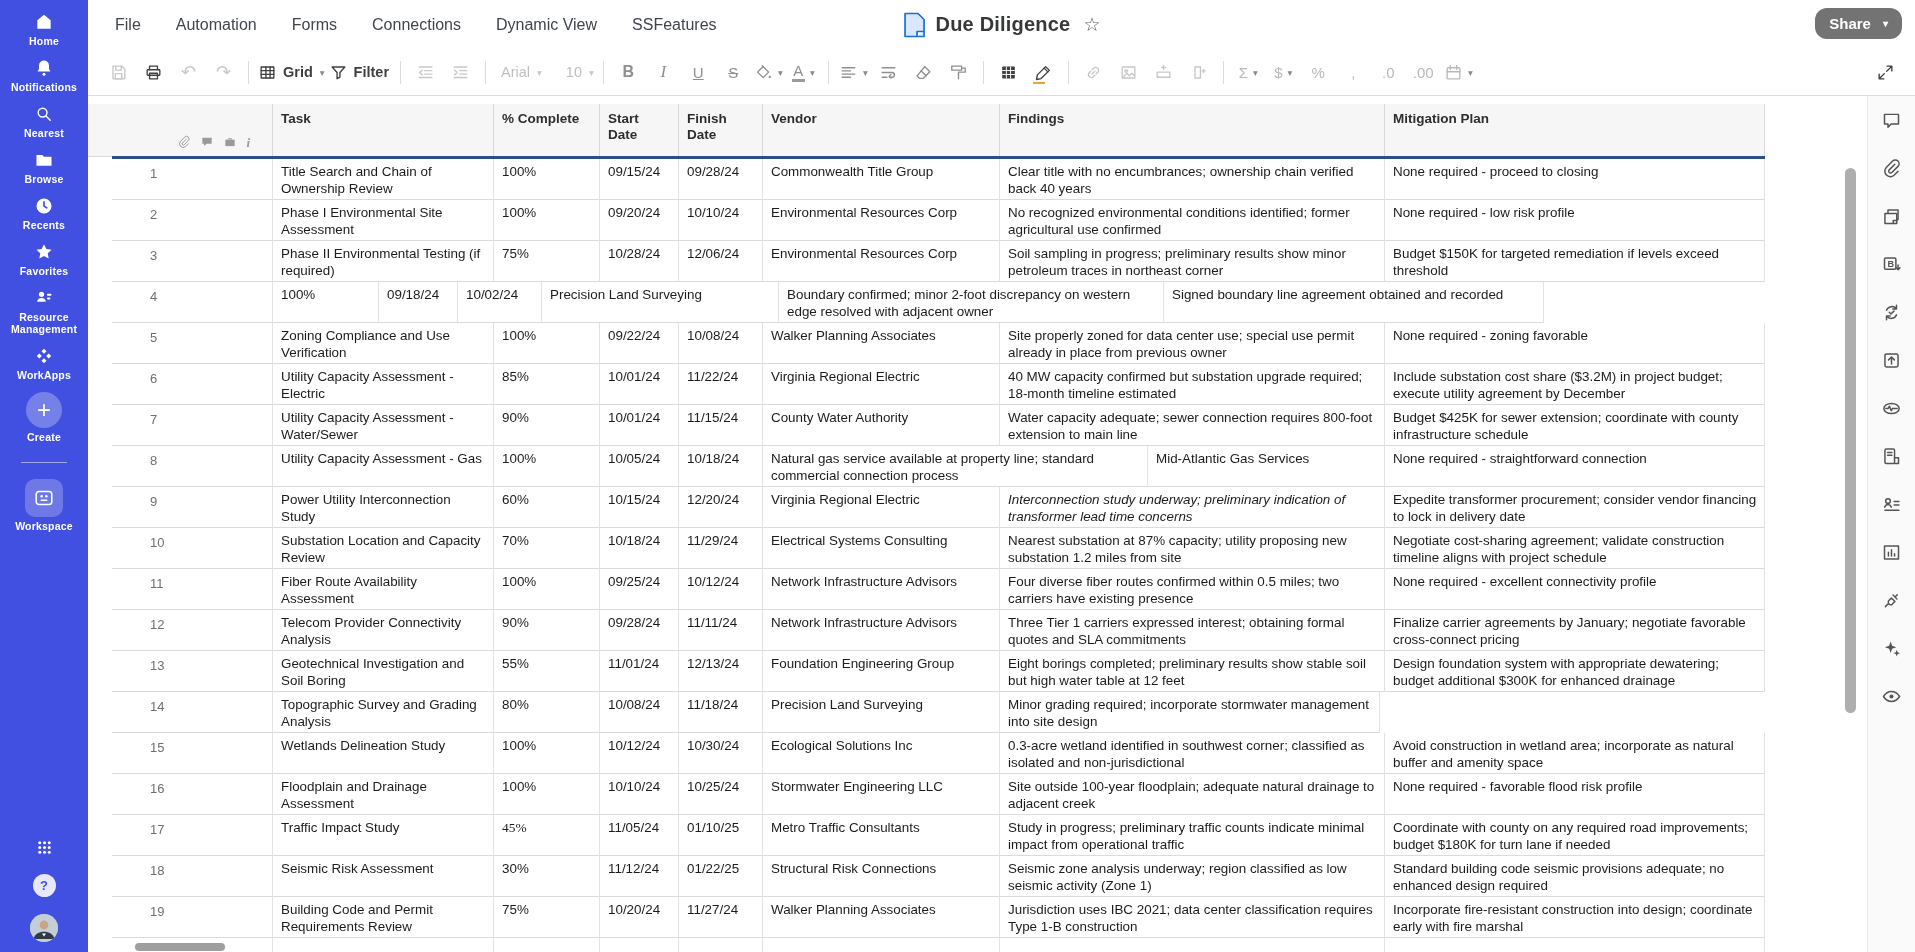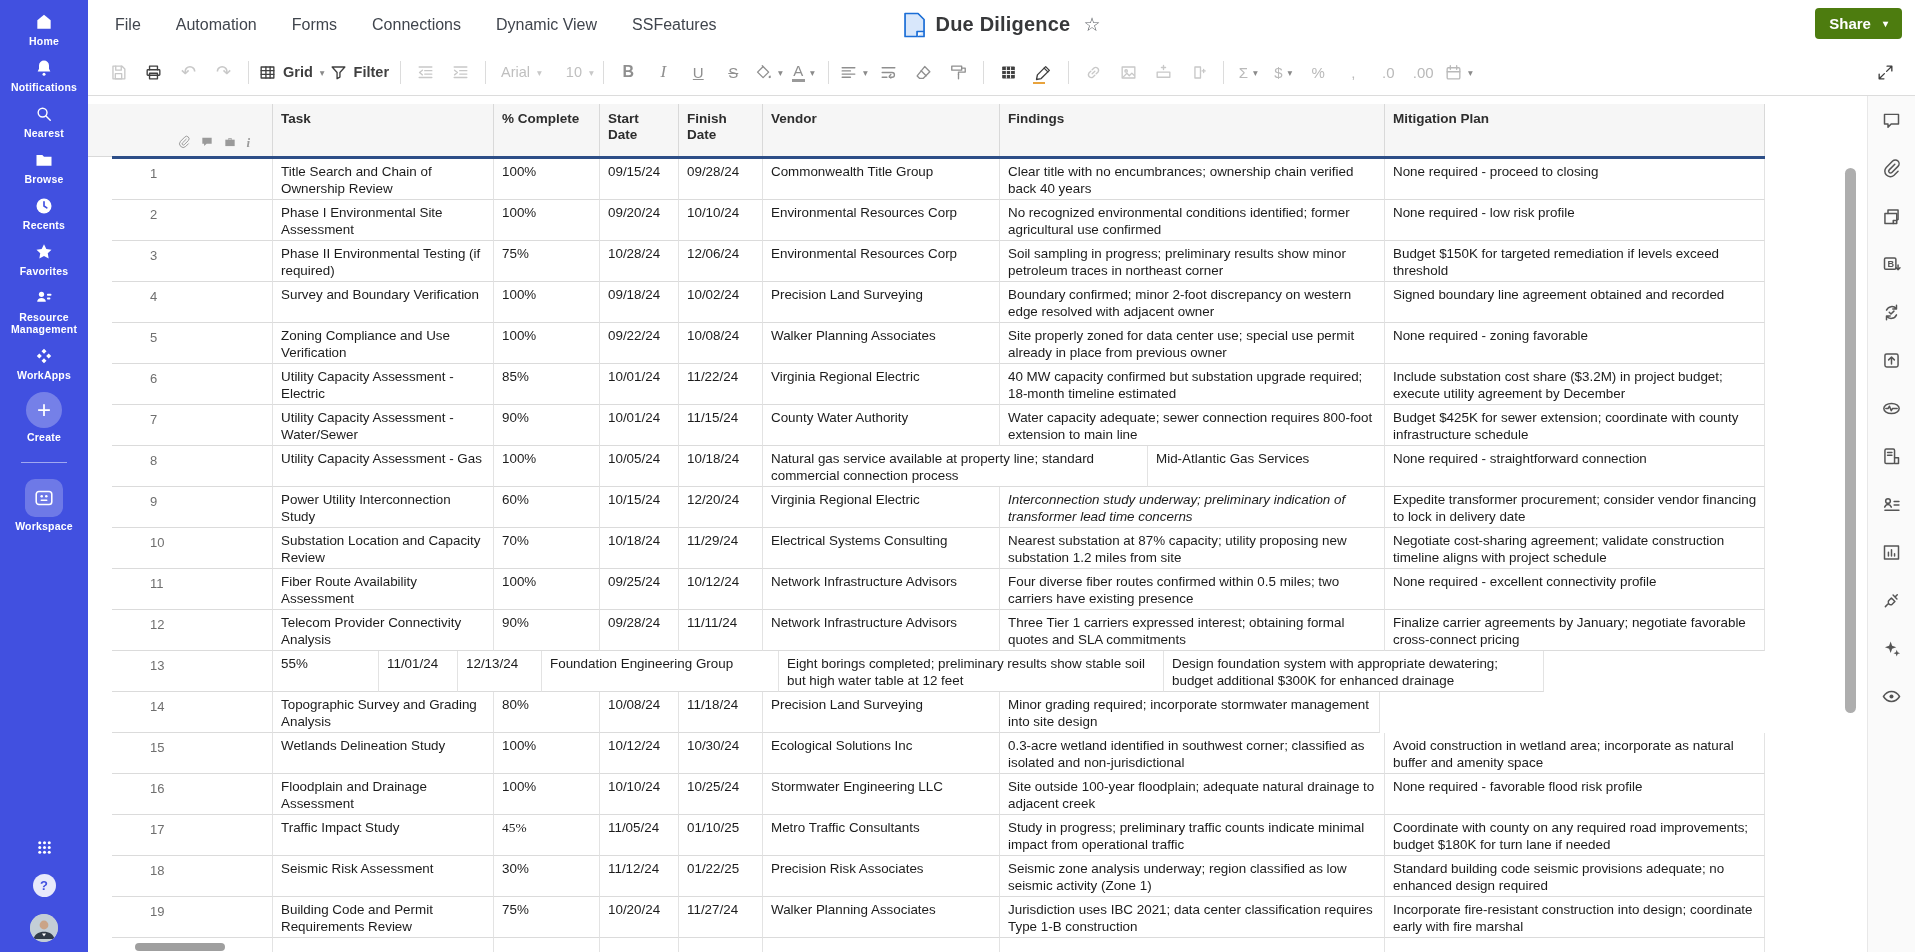--- a/index.html
+++ b/index.html
@@ -25,22 +25,22 @@
   .avatar svg{width:100%;height:100%;}
   
   .menubar{position:absolute;left:88px;top:0;right:0;height:49px;background:#fff;}
   .menu-items{position:absolute;left:27px;top:0;height:100%;display:flex;align-items:center;gap:35px;}
   .menu-item{font-size:16px;color:#40454d;cursor:pointer;white-space:nowrap;}
   .title-wrap{position:absolute;left:50%;top:0;height:100%;transform:translateX(-50%);
       display:flex;align-items:center;gap:10px;}
   .sheet-ic{width:23px;height:26px;}
   .sheet-title{font-size:20px;font-weight:700;color:#37383a;letter-spacing:.2px;white-space:nowrap;}
   .fav-star{font-size:19px;color:#55595e;cursor:pointer;margin-left:3px;}
-  .share-btn{position:absolute;right:13px;top:8px;height:31px;padding:0 14px;border:none;border-radius:4px;
-      background:#4d7c0f;color:#fff;font-family:inherit;font-size:15px;font-weight:700;display:flex;align-items:center;gap:12px;cursor:pointer;}
+  .share-btn{position:absolute;right:13px;top:8px;height:31px;padding:0 14px;border:none;border-radius:12px;
+      background:#737373;color:#fff;font-family:inherit;font-size:15px;font-weight:700;display:flex;align-items:center;gap:12px;cursor:pointer;}
   .share-caret{font-size:10px;}
   
   .toolbar{position:absolute;left:88px;top:49px;right:0;height:46px;border-bottom:1px solid #dcdcdc;
       display:flex;align-items:center;padding-left:13px;background:#fff;}
   .tbtn{min-width:31px;height:30px;display:flex;align-items:center;justify-content:center;
       color:#8f8f8f;font-size:15px;border-radius:3px;cursor:pointer;position:relative;padding:0 2px;}
   .tbtn .ic{width:19px;height:19px;}
   .tbtn.dis{color:#c8c8c8;}
   .tbtn.dark{color:#3f3f3f;}
   .tbtn.num{color:#b9b9b9;font-size:15px;}
@@ -487,21 +487,20 @@
             <div class="cell" style="width: 221px;">Phase II Environmental Testing (if required)</div>
             <div class="cell" style="width: 106px;">75%</div>
             <div class="cell" style="width: 79px;">10/28/24</div>
             <div class="cell" style="width: 84px;">12/06/24</div>
             <div class="cell" style="width: 237px;">Environmental Resources Corp</div>
             <div class="cell" style="width: 385px;">Soil sampling in progress; preliminary results show minor petroleum traces in northeast corner</div>
             <div class="cell" style="width: 380px;">Budget $150K for targeted remediation if levels exceed threshold</div>
           </div>
           <div class="grow">
             <div class="cell rownum" style="width: 161px;">4</div>
-            <div class="cell" style="width: 221px;">Survey and Boundary Verification</div>
             <div class="cell" style="width: 106px;">100%</div>
             <div class="cell" style="width: 79px;">09/18/24</div>
             <div class="cell" style="width: 84px;">10/02/24</div>
             <div class="cell" style="width: 237px;">Precision Land Surveying</div>
             <div class="cell" style="width: 385px;">Boundary confirmed; minor 2-foot discrepancy on western edge resolved with adjacent owner</div>
             <div class="cell" style="width: 380px;">Signed boundary line agreement obtained and recorded</div>
           </div>
           <div class="grow">
             <div class="cell rownum" style="width: 161px;">5</div>
             <div class="cell" style="width: 221px;">Zoning Compliance and Use Verification</div>
@@ -577,20 +576,21 @@
             <div class="cell" style="width: 221px;">Telecom Provider Connectivity Analysis</div>
             <div class="cell" style="width: 106px;">90%</div>
             <div class="cell" style="width: 79px;">09/28/24</div>
             <div class="cell" style="width: 84px;">11/11/24</div>
             <div class="cell" style="width: 237px;">Network Infrastructure Advisors</div>
             <div class="cell" style="width: 385px;">Three Tier 1 carriers expressed interest; obtaining formal quotes and SLA commitments</div>
             <div class="cell" style="width: 380px;">Finalize carrier agreements by January; negotiate favorable cross-connect pricing</div>
           </div>
           <div class="grow">
             <div class="cell rownum" style="width: 161px;">13</div>
+            <div class="cell" style="width: 221px;">Geotechnical Investigation and Soil Boring</div>
             <div class="cell" style="width: 106px;">55%</div>
             <div class="cell" style="width: 79px;">11/01/24</div>
             <div class="cell" style="width: 84px;">12/13/24</div>
             <div class="cell" style="width: 237px;">Foundation Engineering Group</div>
             <div class="cell" style="width: 385px;">Eight borings completed; preliminary results show stable soil but high water table at 12 feet</div>
             <div class="cell" style="width: 380px;">Design foundation system with appropriate dewatering; budget additional $300K for enhanced drainage</div>
           </div>
           <div class="grow">
             <div class="cell rownum" style="width: 161px;">14</div>
             <div class="cell" style="width: 221px;">Topographic Survey and Grading Analysis</div>
@@ -629,21 +629,21 @@
             <div class="cell" style="width: 237px;">Metro Traffic Consultants</div>
             <div class="cell" style="width: 385px;">Study in progress; preliminary traffic counts indicate minimal impact from operational traffic</div>
             <div class="cell" style="width: 380px;">Coordinate with county on any required road improvements; budget $180K for turn lane if needed</div>
           </div>
           <div class="grow">
             <div class="cell rownum" style="width: 161px;">18</div>
             <div class="cell" style="width: 221px;">Seismic Risk Assessment</div>
             <div class="cell" style="width: 106px;">30%</div>
             <div class="cell" style="width: 79px;">11/12/24</div>
             <div class="cell" style="width: 84px;">01/22/25</div>
-            <div class="cell" style="width: 237px;">Precision Risk Associates</div>
+            <div class="cell" style="width: 237px;">Structural Risk Connections</div>
             <div class="cell" style="width: 385px;">Seismic zone analysis underway; region classified as low seismic activity (Zone 1)</div>
             <div class="cell" style="width: 380px;">Standard building code seismic provisions adequate; no enhanced design required</div>
           </div>
           <div class="grow">
             <div class="cell rownum" style="width: 161px;">19</div>
             <div class="cell" style="width: 221px;">Building Code and Permit Requirements Review</div>
             <div class="cell" style="width: 106px;">75%</div>
             <div class="cell" style="width: 79px;">10/20/24</div>
             <div class="cell" style="width: 84px;">11/27/24</div>
             <div class="cell" style="width: 237px;">Walker Planning Associates</div>

